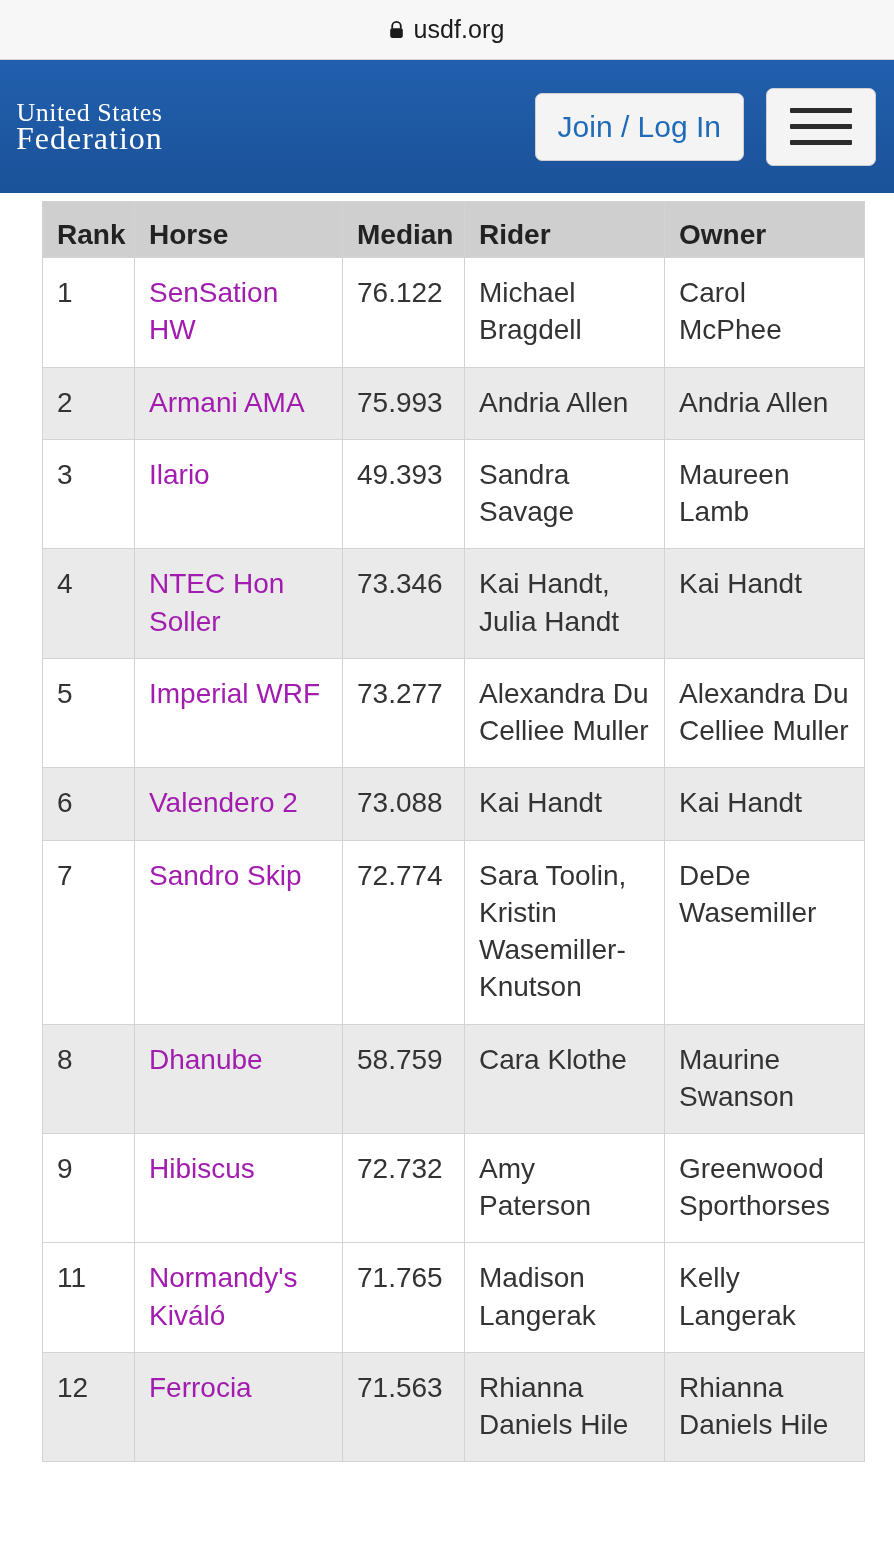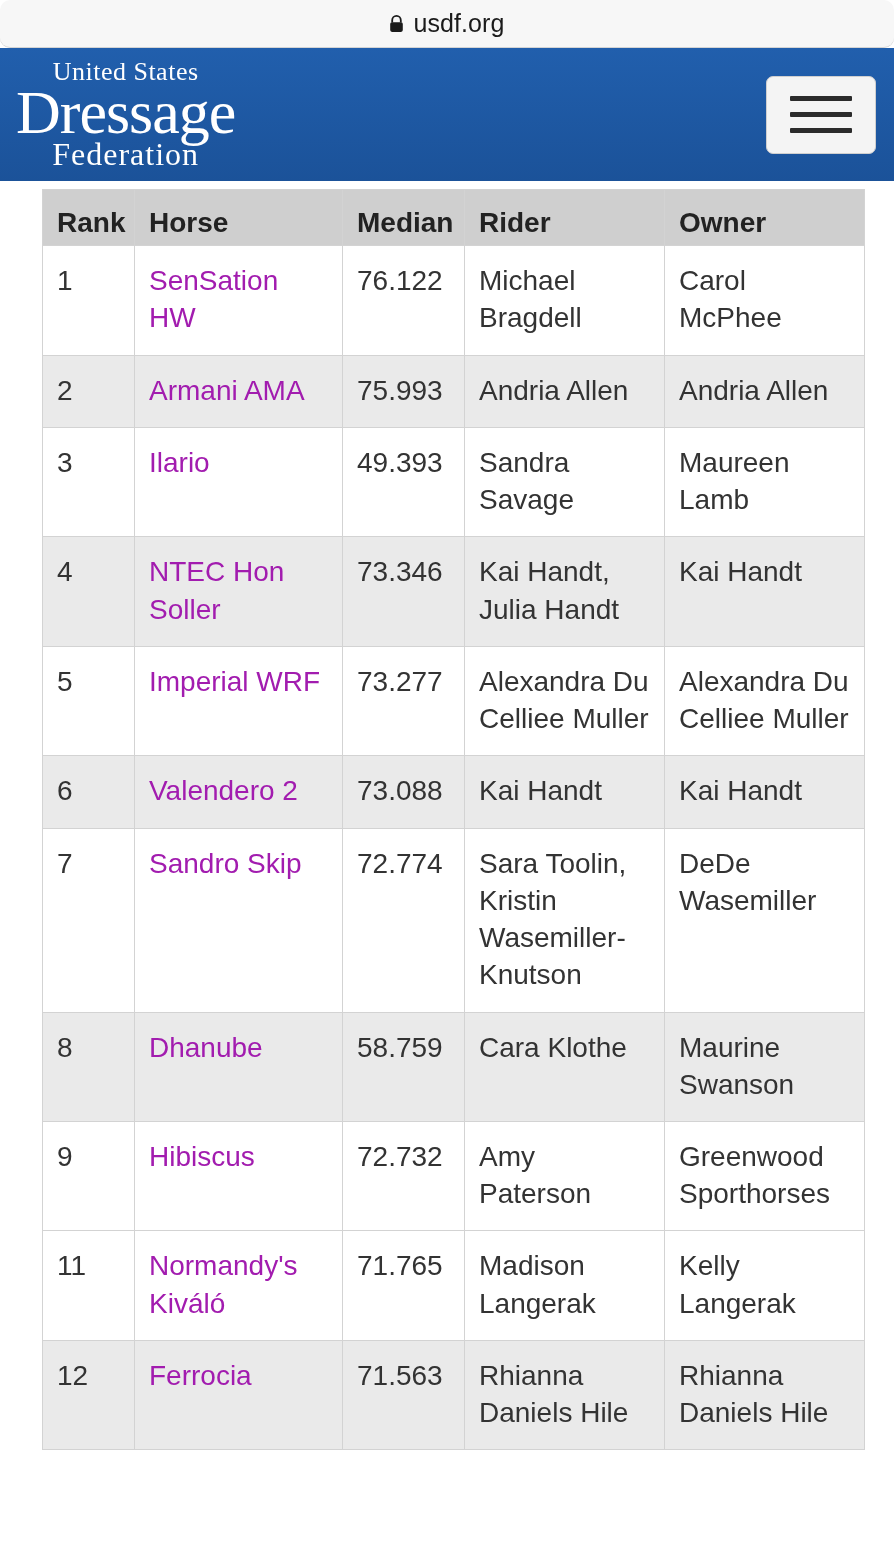--- a/index.html
+++ b/index.html
@@ -6,27 +6,26 @@
   html, body {
     width: 894px;
     height: 1548px;
     background: #ffffff;
     font-family: "Liberation Sans", sans-serif;
     overflow: hidden;
   }
 
   
   .browser-bar {
-    height: 48px;
+    height: 60px;
     background: #f7f7f7;
     display: flex;
     align-items: center;
     justify-content: center;
     border-bottom: 1px solid #d4d4d4;
-    border-radius: 10px;
   }
   .url-wrap {
     display: flex;
     align-items: center;
     gap: 9px;
   }
   .lock-icon {
     width: 15px;
     height: 18px;
     position: relative;
@@ -160,24 +159,24 @@
         <rect x="1.2" y="7.3" width="12.6" height="9.6" rx="1.8" fill="#1b1b1b"></rect>
       </svg>
     </span>
     <span class="url-text">usdf.org</span>
   </div>
 </div>
 
 <div class="site-header">
   <div class="logo">
     <div class="logo-line1">United States</div>
-    <div class="logo-line2">Dressage</div>
     <div class="logo-line3">Federation</div>
   </div>
   <div class="header-spacer"></div>
+  <button class="join-btn">Join / Log In</button>
   <div class="menu-btn">
     <span></span>
     <span></span>
     <span></span>
   </div>
 </div>
 
 <div class="table-region">
   <table class="rankings">
     <colgroup>

